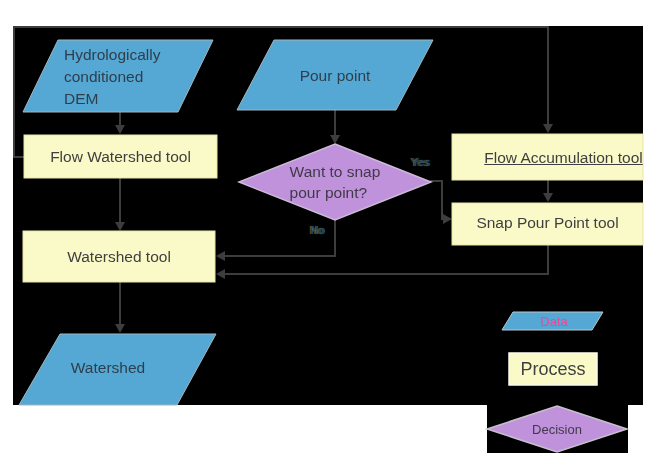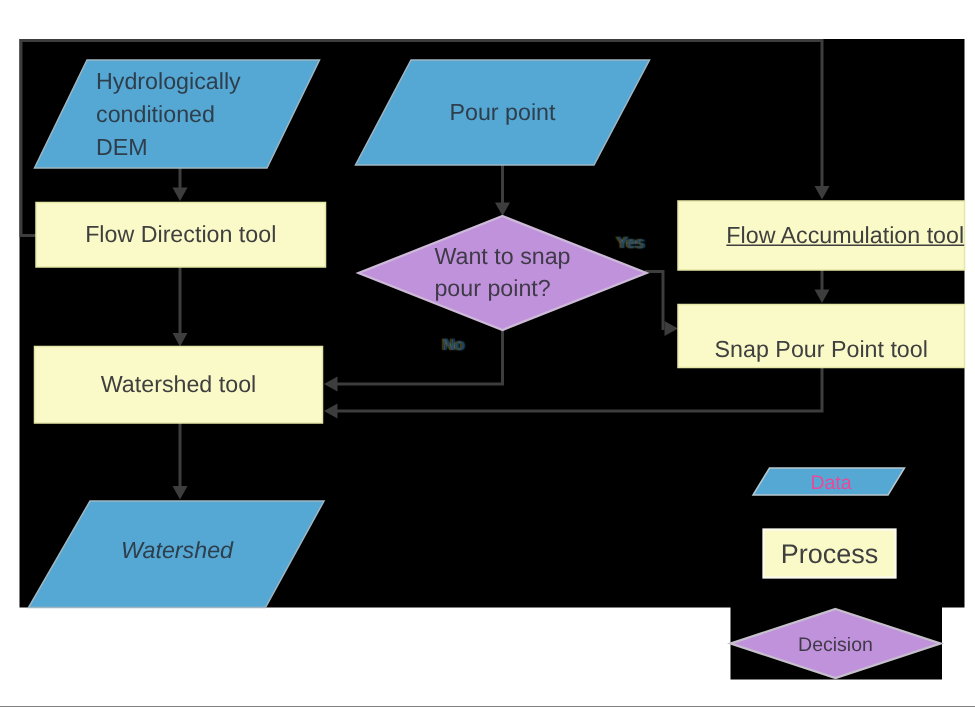--- a/index.html
+++ b/index.html
@@ -16,30 +16,30 @@
     position:absolute;display:flex;align-items:center;justify-content:center;
     white-space:pre-line;text-align:left;pointer-events:none;
     color:#3f3f3f;font-size:15.5px;line-height:21px;
   }
   .on-blue{color:#2e3e4c;}
   .on-purple{color:#3f3a48;}
   .lbl-dem{left:64px;top:44px;width:150px;height:66px;justify-content:flex-start;align-items:flex-start;text-align:left;line-height:22px;}
   .lbl-pour{left:260px;top:40px;width:150px;height:70px;}
   .lbl-fd{left:24px;top:135px;width:193px;height:43px;}
   .lbl-fa{left:452px;top:134px;width:223px;height:46px;text-decoration:underline;}
-  .lbl-spp{left:452px;top:212px;width:191px;height:42px;}
+  .lbl-spp{left:452px;top:201px;width:191px;height:42px;}
   .lbl-wt{left:23px;top:231px;width:192px;height:51px;}
-  .lbl-watershed{left:43px;top:334px;width:150px;height:66px;font-style:italic;}
+  .lbl-watershed{left:33px;top:334px;width:150px;height:66px;}
   .lbl-decision{left:250px;top:159px;width:170px;height:46px;}
   .edge-lbl{
     position:absolute;font-size:11px;color:#34465a;letter-spacing:.3px;
     text-shadow:1px 0 1px rgba(60,190,255,.55),-1px 0 1px rgba(255,225,70,.45);
   }
   .lbl-yes{left:411px;top:156px;}
-  .lbl-no{left:295px;top:224px;}
+  .lbl-no{left:310px;top:224px;}
   .legend-lbl{font-size:13px;}
   .lbl-legend-data{left:509px;top:312px;width:90px;height:19px;color:#ec4899;}
   .lbl-legend-process{left:509px;top:353px;width:88px;height:32px;font-size:18px;}
   .lbl-legend-decision{left:487px;top:417px;width:140px;height:24px;color:#3f3a48;}
 </style>
 </head>
 <body>
 
 <div id="bg-main" class="abs"></div>
 <div id="bg-decision-patch" class="abs"></div>
@@ -83,21 +83,21 @@
 
   <polygon stroke="#b9c7cf" stroke-width="1" points="513,312 603,312 592,330 502,330" fill="#55a8d3"></polygon>
   <rect stroke="#fbfbef" stroke-width="1.5" x="509" y="353" width="88" height="32" fill="#fafac8"></rect>
   <polygon stroke="#c6c0cc" stroke-width="1.5" points="557,406 627,429 557,452 487,429" fill="#c192dc"></polygon>
 </svg>
 
 <div class="lbl lbl-dem on-blue">Hydrologically
 conditioned
 DEM</div>
 <div class="lbl lbl-pour on-blue">Pour point</div>
-<div class="lbl lbl-fd">Flow Direction tool</div>
+<div class="lbl lbl-fd">Flow Watershed tool</div>
 <div class="lbl lbl-fa">Flow Accumulation tool</div>
 <div class="lbl lbl-spp">Snap Pour Point tool</div>
 <div class="lbl lbl-wt">Watershed tool</div>
 <div class="lbl lbl-watershed on-blue">Watershed</div>
 <div class="lbl lbl-decision on-purple">Want to snap
 pour point?</div>
 
 <div class="edge-lbl lbl-yes">Yes</div>
 <div class="edge-lbl lbl-no">No</div>
 

